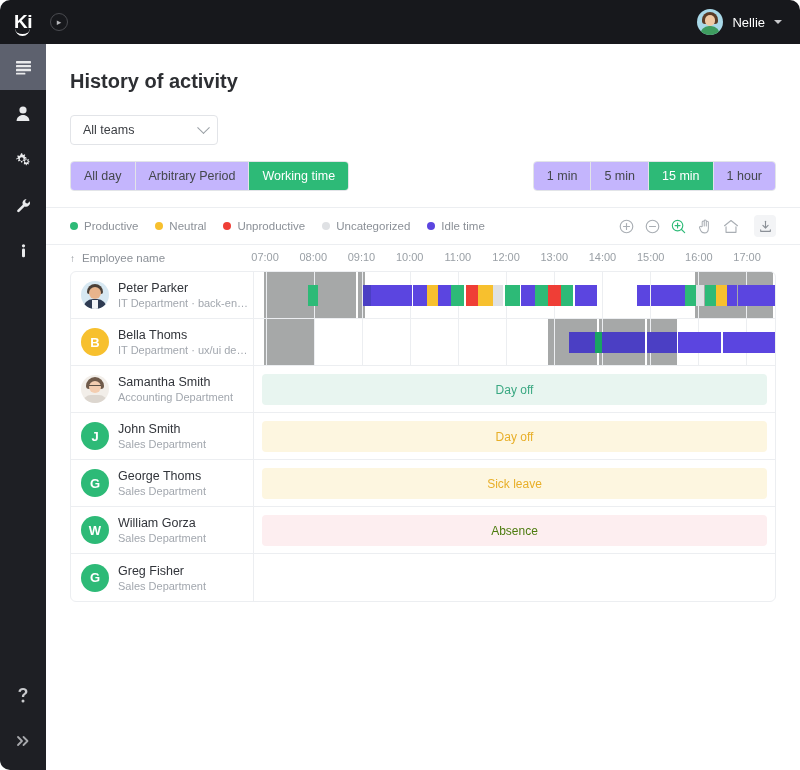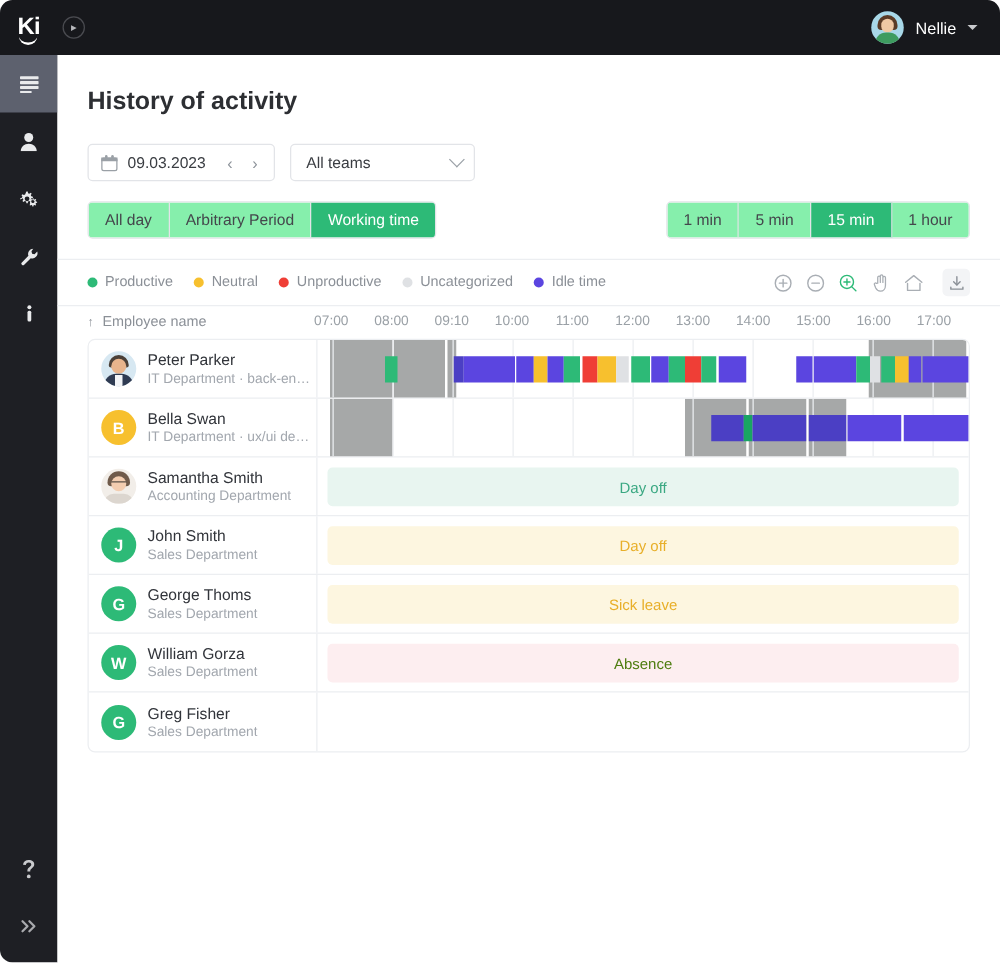--- a/index.html
+++ b/index.html
@@ -88,21 +88,21 @@
   }
   .team-text { font-size: 12.5px; color: #3a3d42; }
   .chev { margin-left: auto; width: 9px; height: 9px; border-right: 1.4px solid #9aa0a6; border-bottom: 1.4px solid #9aa0a6;
           transform: rotate(45deg) translate(-2px,-2px); }
 
   
   .seg-row { margin: 16px 24px 0 24px; display: flex; align-items: center; }
   .seg-group { display: flex; border: 1px solid #e2e4e8; border-radius: 4px; overflow: hidden; background:#fff; }
   .seg {
     height: 28px; padding: 0 13px; display: flex; align-items: center; justify-content: center;
-    font-size: 12.5px; color: #44474c; background: #86efac; cursor: pointer;
+    font-size: 12.5px; color: #44474c; background: #c4b5fd; cursor: pointer;
     border-right: 1px solid #e2e4e8;
   }
   .seg:last-child { border-right: none; }
   .seg.active { background: #2dba77; color: #fff; }
   .seg-group.right { margin-left: auto; }
 
   
   .legend-bar {
     margin-top: 16px; height: 38px; border-top: 1px solid #eceef1; border-bottom: 1px solid #eceef1;
     display: flex; align-items: center; padding: 0 24px;
@@ -227,33 +227,20 @@
         </svg>
       </div>
     </div>
   </div>
 
   <div class="main">
 
     <h1 class="page-title">History of activity</h1>
 
     <div class="filter-row">
-      <div class="date-picker">
-        <span class="cal-icon">
-          <span class="frame"></span>
-            <span class="bar"></span>
-            <span class="p1"></span>
-            <span class="p2"></span>
-        </span>
-        <span class="date-text">09.03.2023</span>
-        <span class="nav-arrows">
-          <span class="nav-arrow">‹</span>
-          <span class="nav-arrow">›</span>
-        </span>
-      </div>
 
       <div class="team-select">
         <span class="team-text">All teams</span>
         <span class="chev"></span>
       </div>
     </div>
 
     <div class="seg-row">
       <div class="seg-group">
         <div class="seg">All day</div>
@@ -407,21 +394,21 @@
               <div class="seg-block act" style="left: 86.6359%; width: 2.02765%; background: rgb(45, 186, 119);"></div>
               <div class="seg-block act" style="left: 88.6636%; width: 2.11982%; background: rgb(247, 192, 46);"></div>
               <div class="seg-block act" style="left: 90.7834%; width: 1.84332%; background: rgb(91, 69, 224);"></div>
               <div class="seg-block act" style="left: 92.8111%; width: 7.18894%; background: rgb(91, 69, 224);"></div>
             </div>
           </div>
           <div class="row">
             <div class="cell-name">
               <div class="av" style="background: rgb(247, 192, 46);">B</div>
               <div class="name-block">
-                <span class="emp-name">Bella Swan</span>
+                <span class="emp-name">Bella Thoms</span>
                 <span class="emp-dept">IT Department · ux/ui design...</span>
               </div>
             </div>
             <div class="cell-track">
               <div class="seg-block work-bg" style="left: 1.84332%; width: 9.67742%;"></div>
               <div class="seg-block work-bg" style="left: 56.4977%; width: 9.40092%;"></div>
               <div class="seg-block work-bg" style="left: 66.1751%; width: 8.94009%;"></div>
               <div class="seg-block work-bg" style="left: 75.3917%; width: 5.71429%;"></div>
               <div class="gridline" style="left: 2.30415%;"></div>
               <div class="gridline" style="left: 11.5207%;"></div>

